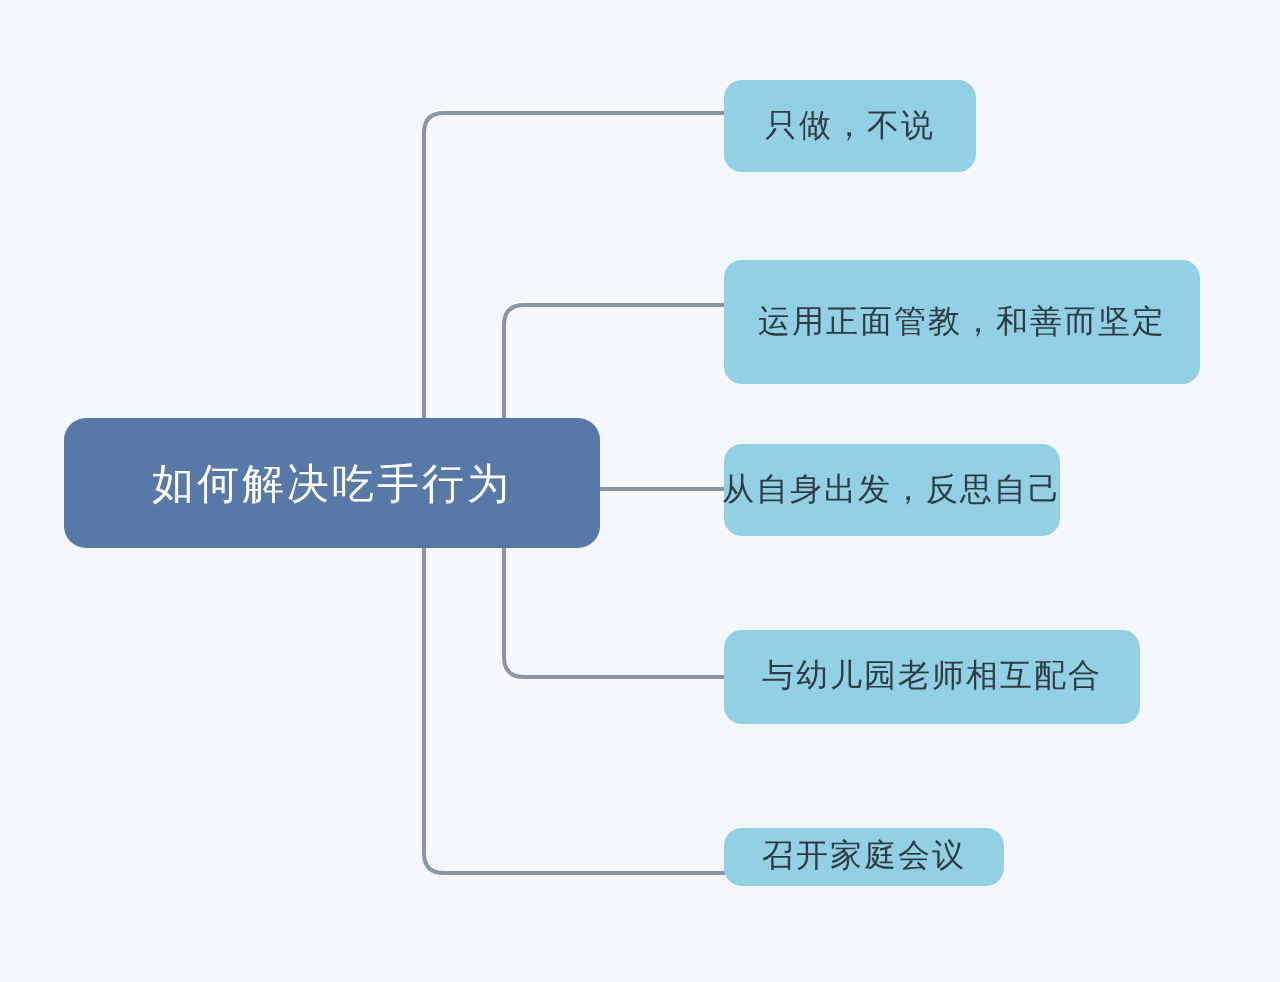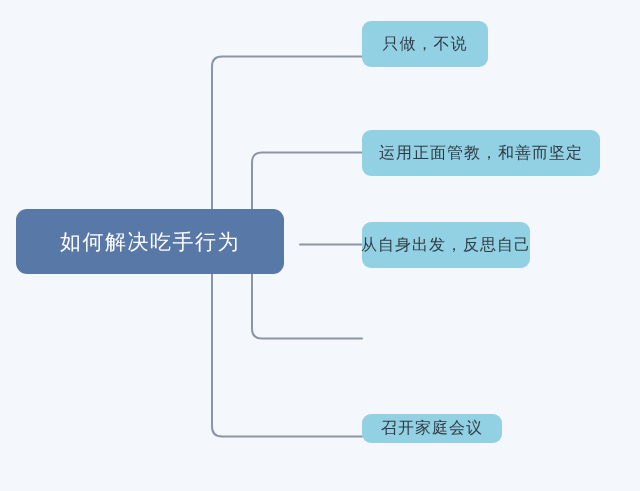--- a/index.html
+++ b/index.html
@@ -34,34 +34,34 @@
     justify-content: center;
     border-radius: 9px;
     white-space: nowrap;
     letter-spacing: 0.5px;
   }
   .node-root {
     background: #5878a8;
     color: #ffffff;
     font-size: 21px;
     border-radius: 11px;
-    left: 16px;
+    left: 32px;
     top: 209px;
     width: 268px;
     height: 65px;
     letter-spacing: 1.5px;
   }
   .node-branch {
     background: #92d0e3;
     color: #2f3b44;
     font-size: 16px;
     letter-spacing: 1px;
   }
-  .n1 { left: 362px; top: 21px;  width: 126px; height: 46px; }
-  .n2 { left: 362px; top: 130px; width: 238px; height: 46px; justify-content: center; }
+  .n1 { left: 362px; top: 40px;  width: 126px; height: 46px; }
+  .n2 { left: 362px; top: 130px; width: 238px; height: 62px; justify-content: center; }
   .n3 { left: 362px; top: 222px; width: 168px; height: 46px; }
   .n4 { left: 362px; top: 315px; width: 208px; height: 47px; }
   .n5 { left: 362px; top: 414px; width: 140px; height: 29px; }
 </style>
 </head>
 <body>
 
 <div id="mindmap">
 
   <svg id="connectors" viewBox="0 0 640 491" width="640" height="491" aria-hidden="true">
@@ -86,18 +86,21 @@
   </div>
 
   <div class="node node-branch n2">
     <span>运用正面管教，和善而坚定</span>
   </div>
 
   <div class="node node-branch n3">
     <span>从自身出发，反思自己</span>
   </div>
 
+  <div class="node node-branch n4">
+    <span>与幼儿园老师相互配合</span>
+  </div>
 
   <div class="node node-branch n5">
     <span>召开家庭会议</span>
   </div>
 
 </div>
 
 </body></html>

